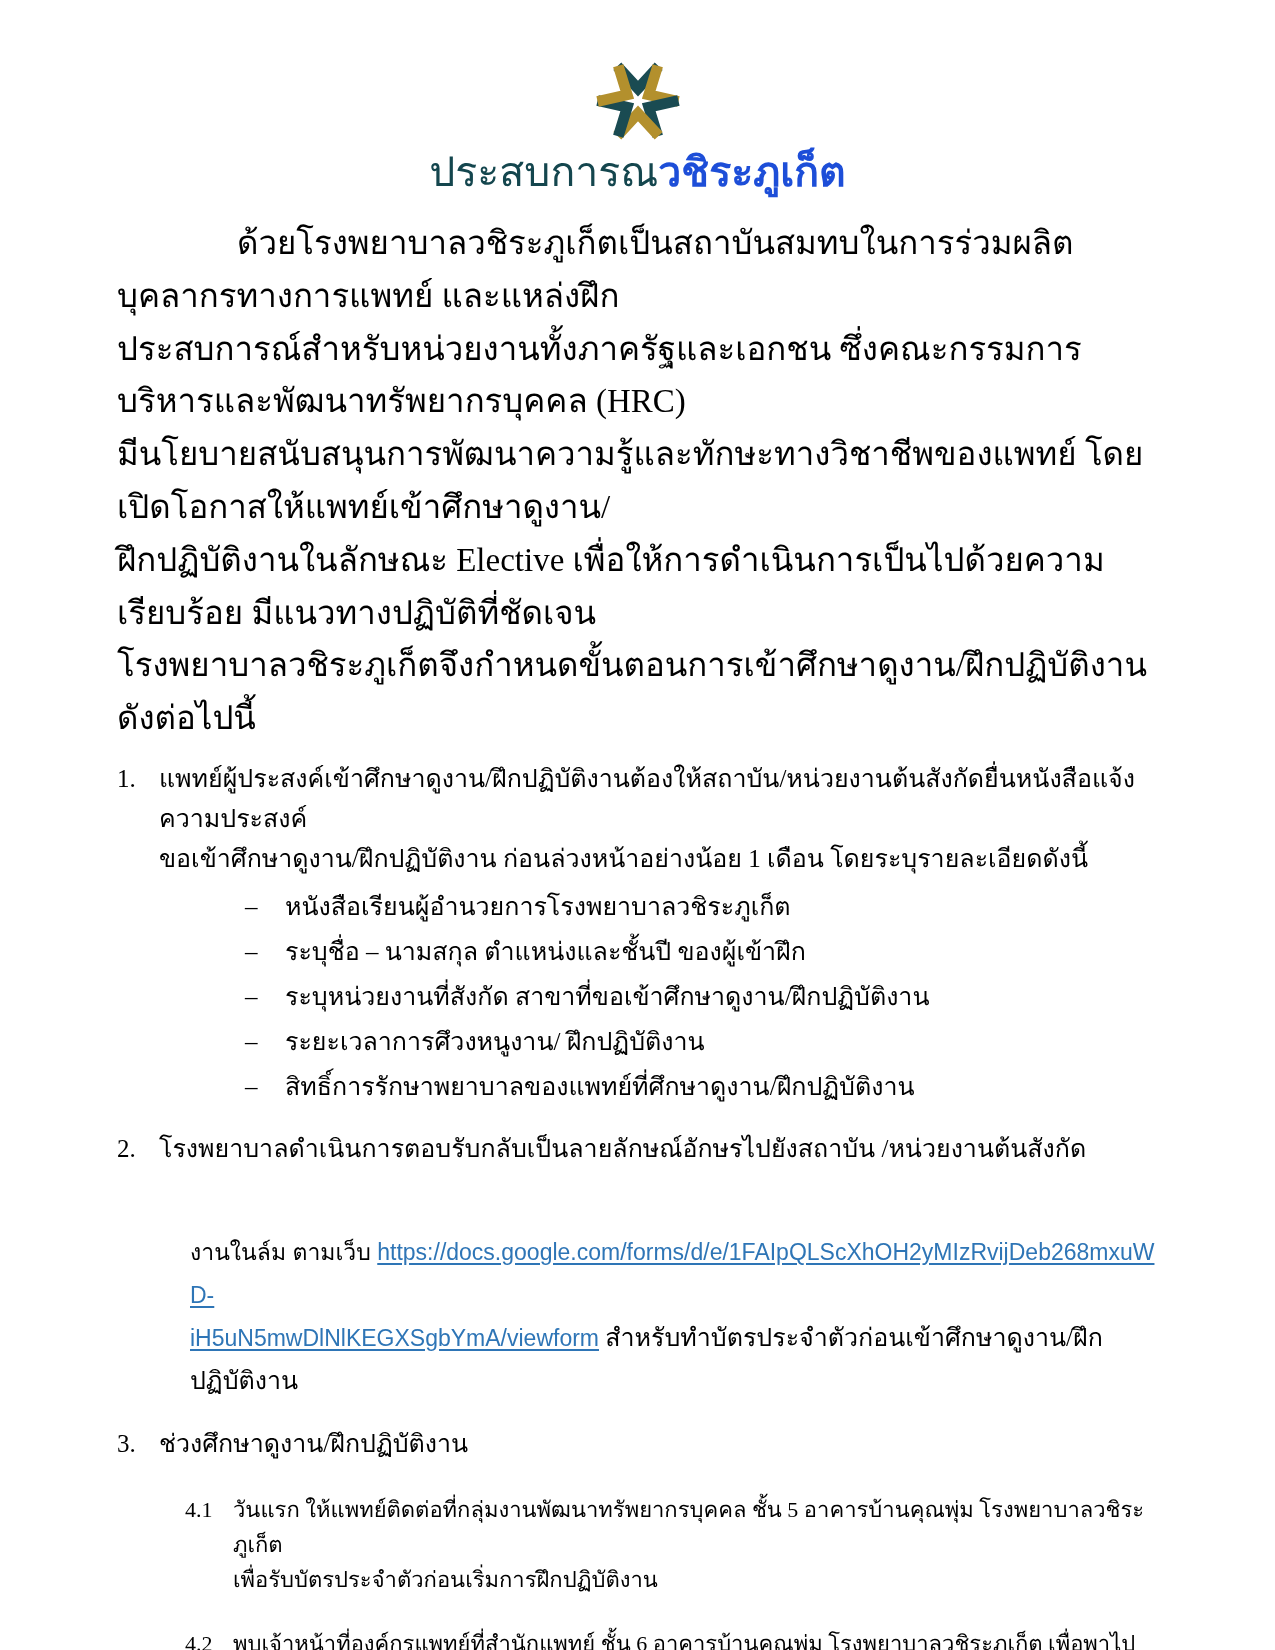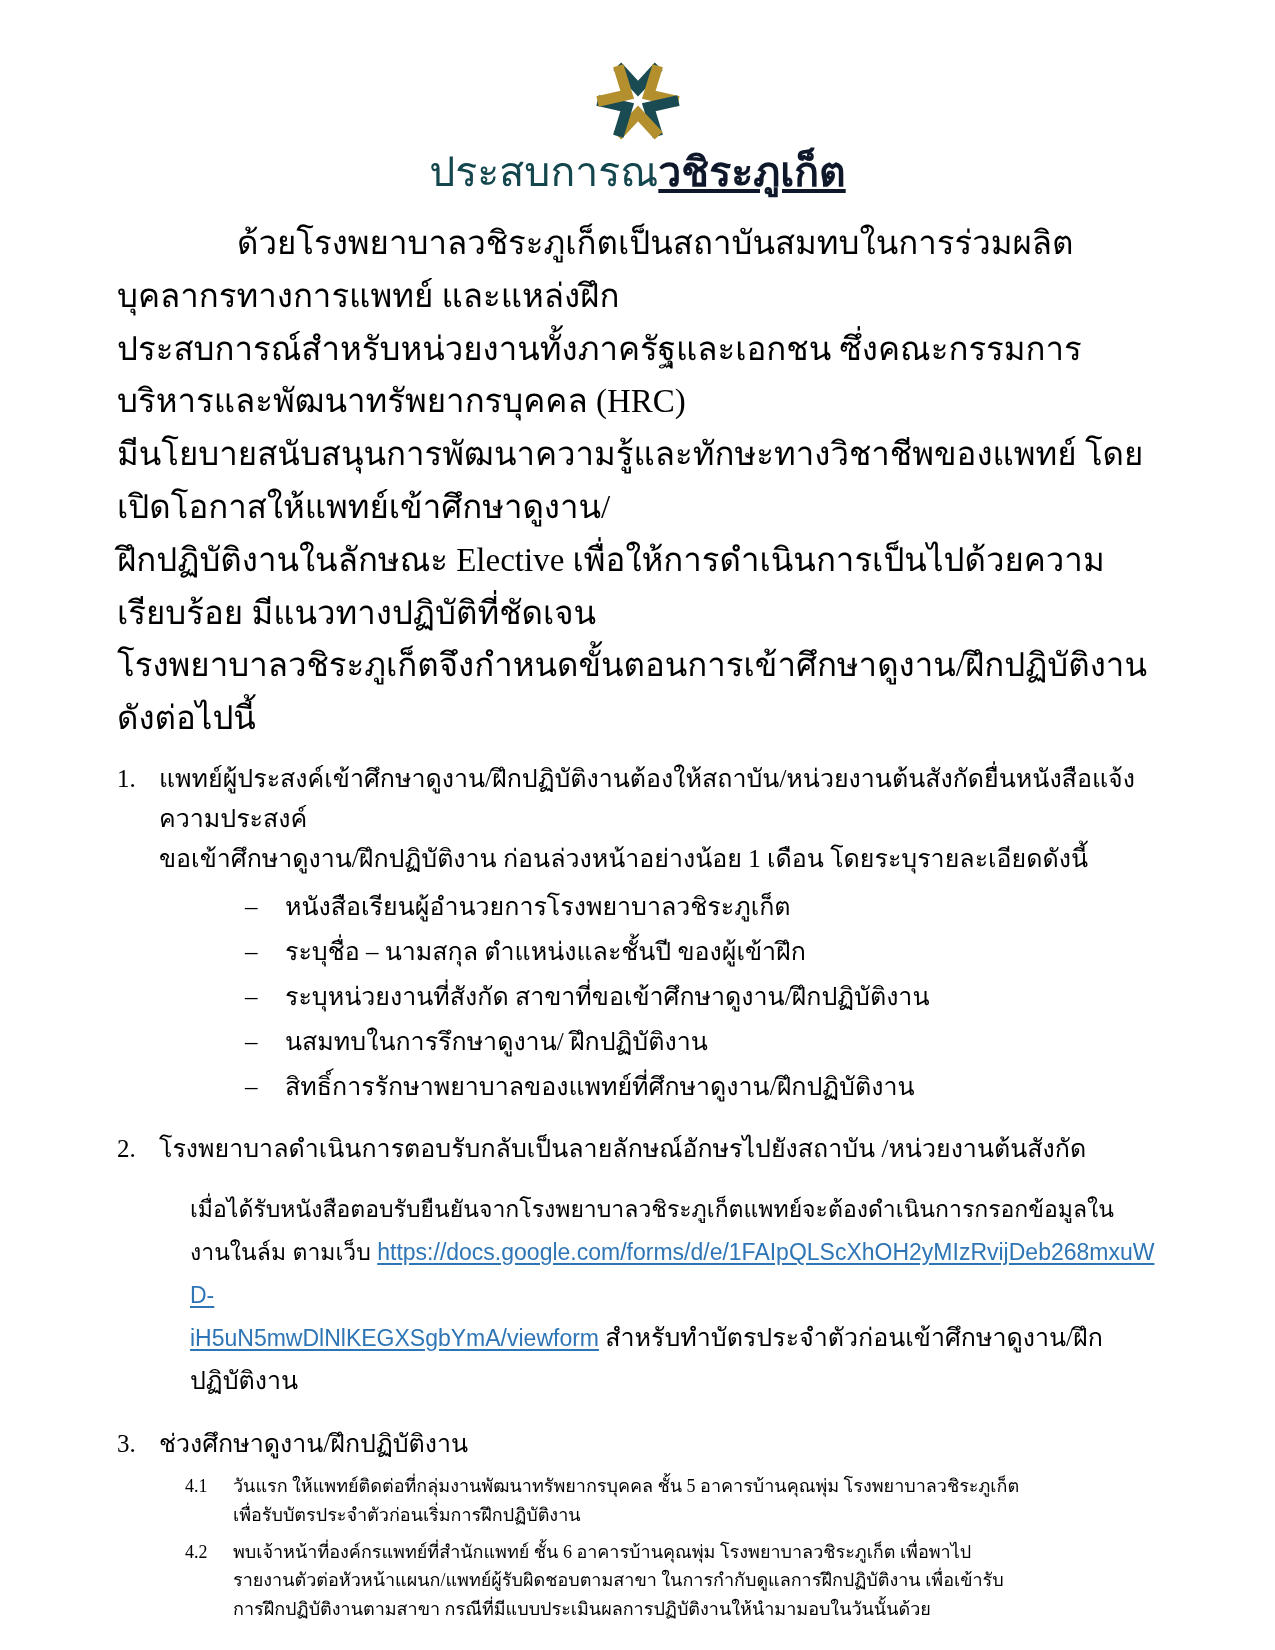--- a/index.html
+++ b/index.html
@@ -62,42 +62,42 @@
   .sans { font-family:"Liberation Sans", sans-serif; font-size:23px; }
   a.form-link {
     font-family:"Liberation Sans", sans-serif;
     font-size:23px;
     text-decoration:underline;
     text-underline-offset:3px;
     word-break:break-all;
   }
   .underlined { text-underline-offset:4px; }
 
-  .sub4 { display:flex; margin-left:68px; margin-top:8px; font-size:18px; line-height:1.6; }
+  .sub4 { display:flex; margin-left:68px; margin-top:28px; font-size:22px; line-height:1.6; }
   .sub4-label { width:48px; flex:none; }
   .sub4-text  { flex:1; white-space:pre-line; }
 </style>
 </head>
 <body>
 
 <div class="page">
 
   <div class="logo-wrap">
     <svg class="logo-star" viewBox="-52 -52 104 104">
       <g>
         <path d="M -25 -42 L 0 -15 L 25 -42" fill="none" stroke-width="13" stroke="#1a4b52"></path>
         <path d="M -25 -42 L 0 -15 L 25 -42" fill="none" stroke-width="13" transform="rotate(60)" stroke="#b3902d"></path>
         <path d="M -25 -42 L 0 -15 L 25 -42" fill="none" stroke-width="13" transform="rotate(120)" stroke="#1a4b52"></path>
         <path d="M -25 -42 L 0 -15 L 25 -42" fill="none" stroke-width="13" transform="rotate(180)" stroke="#b3902d"></path>
         <path d="M -25 -42 L 0 -15 L 25 -42" fill="none" stroke-width="13" transform="rotate(240)" stroke="#1a4b52"></path>
         <path d="M -25 -42 L 0 -15 L 25 -42" fill="none" stroke-width="13" transform="rotate(300)" stroke="#b3902d"></path>
       </g>
     </svg>
     <div class="hospital-name">
-      <span class="light" style="color:#14464e;">ประสบการณ</span><span class="bold" style="color:#0f172a;text-decoration:underline;">วชิระภูเก็ต</span>
+      <span class="light" style="color:#14464e;">ประสบการณ</span><span class="bold" style="color:#1d4ed8;">วชิระภูเก็ต</span>
     </div>
   </div>
 
 
   <div class="intro">ด้วยโรงพยาบาลวชิระภูเก็ตเป็นสถาบันสมทบในการร่วมผลิตบุคลากรทางการแพทย์ และแหล่งฝึก
 ประสบการณ์สำหรับหน่วยงานทั้งภาครัฐและเอกชน ซึ่งคณะกรรมการบริหารและพัฒนาทรัพยากรบุคคล (HRC)
 มีนโยบายสนับสนุนการพัฒนาความรู้และทักษะทางวิชาชีพของแพทย์  โดยเปิดโอกาสให้แพทย์เข้าศึกษาดูงาน/
 ฝึกปฏิบัติงานในลักษณะ Elective เพื่อให้การดำเนินการเป็นไปด้วยความเรียบร้อย มีแนวทางปฏิบัติที่ชัดเจน
 โรงพยาบาลวชิระภูเก็ตจึงกำหนดขั้นตอนการเข้าศึกษาดูงาน/ฝึกปฏิบัติงาน ดังต่อไปนี้</div>
 
@@ -115,35 +115,35 @@
     <div class="dash-row">
       <span class="dash-glyph">–</span>
       <span class="dash-text">ระบุชื่อ – นามสกุล ตำแหน่งและชั้นปี  ของผู้เข้าฝึก</span>
     </div>
     <div class="dash-row">
       <span class="dash-glyph">–</span>
       <span class="dash-text">ระบุหน่วยงานที่สังกัด สาขาที่ขอเข้าศึกษาดูงาน/ฝึกปฏิบัติงาน</span>
     </div>
     <div class="dash-row">
       <span class="dash-glyph">–</span>
-      <span class="dash-text">นสมทบในการรึกษาดูงาน/ ฝึกปฏิบัติงาน</span>
+      <span class="dash-text">ระยะเวลาการศึวงหนูงาน/ ฝึกปฏิบัติงาน</span>
     </div>
     <div class="dash-row">
       <span class="dash-glyph">–</span>
       <span class="dash-text">สิทธิ์การรักษาพยาบาลของแพทย์ที่ศึกษาดูงาน/ฝึกปฏิบัติงาน</span>
     </div>
   </div>
 
   <div class="num-row mt-big">
     <span class="num-col">2.</span>
     <span class="num-content">โรงพยาบาลดำเนินการตอบรับกลับเป็นลายลักษณ์อักษรไปยังสถาบัน /หน่วยงานต้นสังกัด</span>
   </div>
 
   <div class="sub2">
-    <span class="sans">เมื่อได้รับหนังสือตอบรับยืนยันจากโรงพยาบาลวชิระภูเก็ตแพทย์จะต้องดำเนินการกรอกข้อมูลใน</span><br>
+    <br>
     <span class="sans">งานในล์ม ตามเว็บ </span><a class="form-link" href="#" style="color:#2e75b6;"><span>https://docs.google.com/forms/d/e/1FAIpQLScXhOH2yMIzRvijDeb268mxuWD-</span><br><span>iH5uN5mwDlNlKEGXSgbYmA/viewform</span></a><span> สำหรับทำบัตรประจำตัวก่อนเข้าศึกษาดูงาน/ฝึกปฏิบัติงาน</span>
   </div>
 
   <div class="num-row mt-big">
     <span class="num-col">3.</span>
     <span class="num-content underlined">ช่วงศึกษาดูงาน/ฝึกปฏิบัติงาน</span>
   </div>
 
   <div class="sub4">
     <span class="sub4-label">4.1</span>

